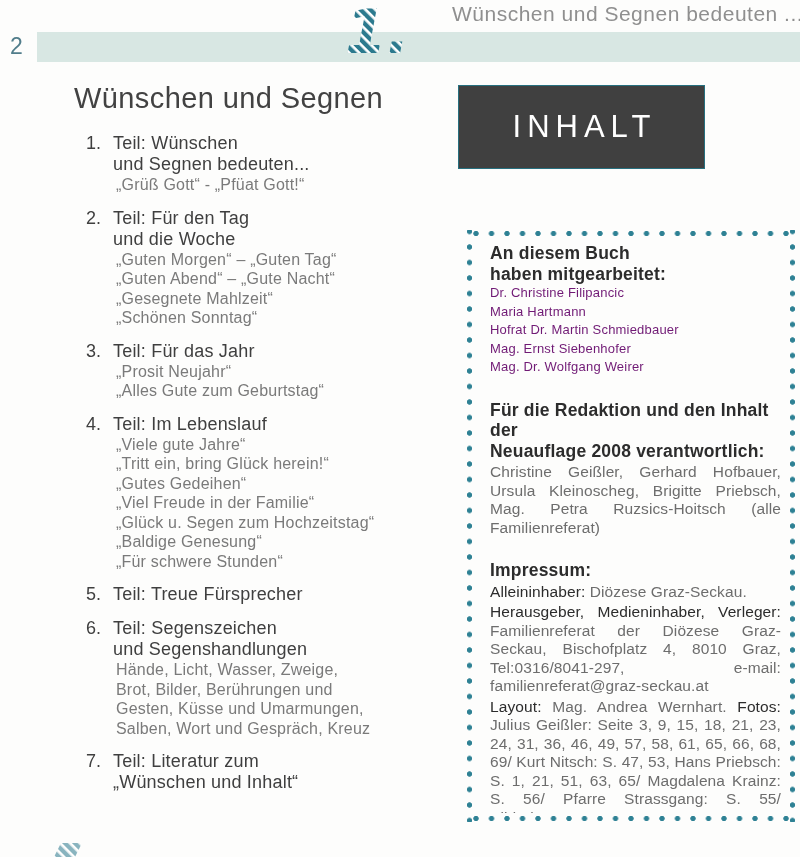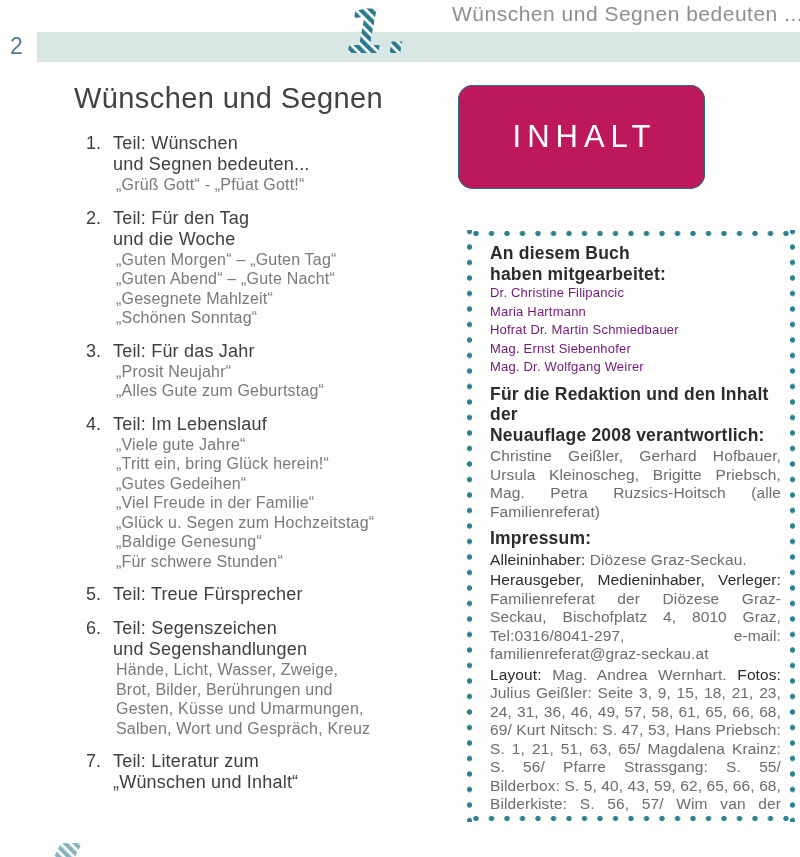--- a/index.html
+++ b/index.html
@@ -22,40 +22,40 @@
 
   
   .toc{position:absolute;left:86px;top:133px;width:345px;}
   .toc-item{display:flex;margin-bottom:13px;}
   .toc-num{width:27px;flex:0 0 27px;font-size:18px;color:#3f3f3f;line-height:21px;}
   .toc-body{flex:1;}
   .toc-title{font-size:18px;color:#3f3f3f;line-height:21px;letter-spacing:.2px;}
   .toc-sub{font-size:16px;color:#7a7a7a;line-height:19.5px;padding-left:3px;letter-spacing:.2px;}
 
   
-  .inhalt-box{position:absolute;left:458px;top:85px;width:247px;height:104px;background:#be185d;
-              display:flex;align-items:center;justify-content:center;box-shadow:0 0 0 1px #27707f inset;border-radius:15px;}
+  .inhalt-box{position:absolute;left:458px;top:85px;width:247px;height:84px;background:#404040;
+              display:flex;align-items:center;justify-content:center;box-shadow:0 0 0 1px #27707f inset;}
   .inhalt-label{color:#ffffff;font-size:31px;letter-spacing:6px;padding-left:6px;}
 
   
   .info-box{position:absolute;left:466px;top:230px;width:330px;height:592px;}
   .dots-h,.dots-v{position:absolute;pointer-events:none;}
   .dots-h{left:0;right:0;height:7px;
     background-image:radial-gradient(circle, #2e8194 2.3px, rgba(46,129,148,0) 3px);
     background-size:15.5px 7px;background-repeat:repeat-x;background-position:center;}
   .dots-v{top:0;bottom:0;width:7px;
     background-image:radial-gradient(circle, #2e8194 2.3px, rgba(46,129,148,0) 3px);
     background-size:7px 15.5px;background-repeat:repeat-y;background-position:center;}
   .dots-top{top:0;}
   .dots-bottom{bottom:0;}
   .dots-left{left:0;}
   .dots-right{right:0;}
 
   .box-content{position:absolute;left:24px;right:15px;top:13px;bottom:9px;overflow:hidden;}
-  .box-heading{font-size:17.5px;font-weight:bold;color:#2c2c2c;line-height:20.5px;margin-top:7px;letter-spacing:.2px;}
+  .box-heading{font-size:17.5px;font-weight:bold;color:#2c2c2c;line-height:20.5px;margin-top:23px;letter-spacing:.2px;}
   .box-heading:first-child{margin-top:0;}
   .box-lines div{font-size:13px;color:#701a75;line-height:18.5px;letter-spacing:.2px;}
   .box-para{font-size:15.5px;color:#6d6d6d;line-height:18.5px;text-align:justify;margin-top:2px;letter-spacing:.1px;}
   .box-para .b{font-weight:normal;color:#2c2c2c;}
 
   
   .bottom-mark{position:absolute;left:52px;bottom:0;opacity:.55;}
 </style>
 </head>
 <body>

